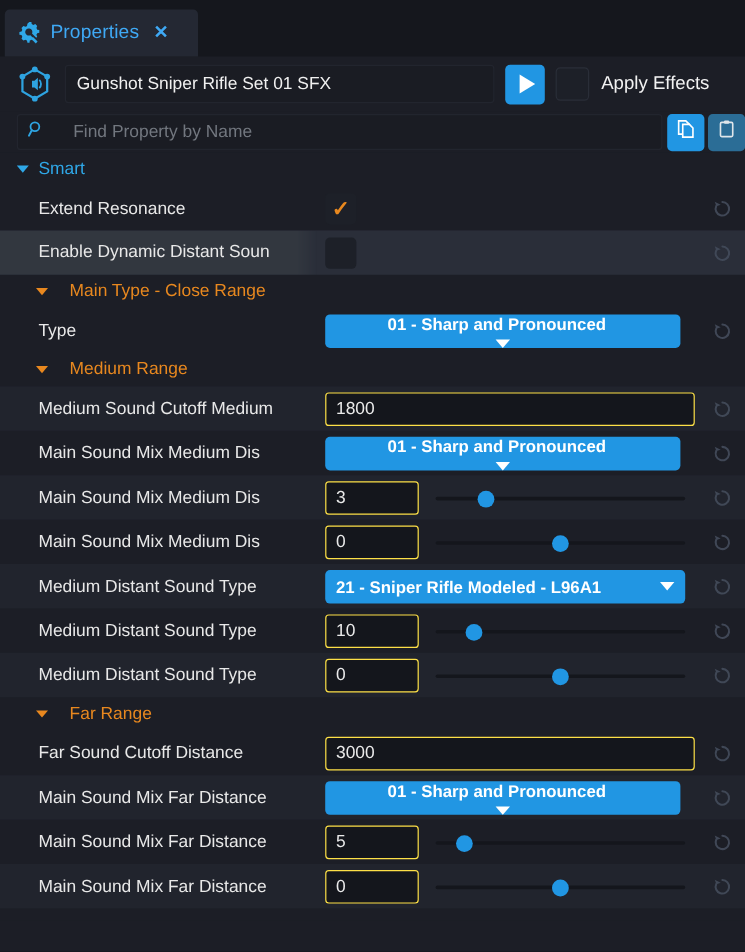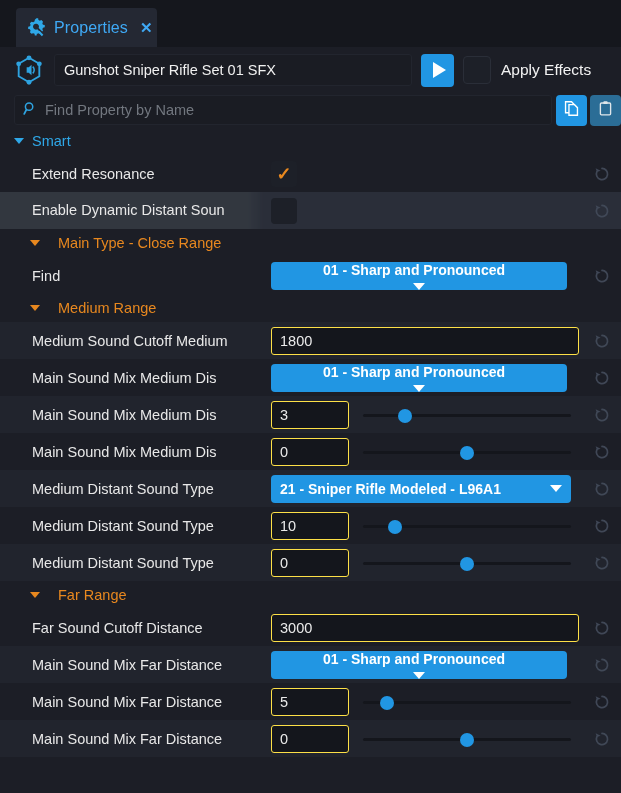--- a/index.html
+++ b/index.html
@@ -8,21 +8,21 @@
     background:#15171d;
     font-family:"Liberation Sans", sans-serif;
     color:#e6e6e6;
     -webkit-font-smoothing:antialiased;
   }
   .panel{position:relative;width:621px;height:793px;background:#1c1e26;overflow:hidden;}
 
   
   .tabstrip{height:47px;background:#15171d;position:relative;display:flex;align-items:flex-end;}
   .tab{
-    height:39px;margin-left:16px;padding:0 4px 0 10px;
+    height:39px;margin-left:4px;padding:0 24px 0 10px;
     background:#242833;border-top-left-radius:4px;border-top-right-radius:4px;
     display:flex;align-items:center;gap:8px;
   }
   .tab-label{color:#3fa9f5;font-size:16px;letter-spacing:.1px;}
   .tab-close{color:#3fa9f5;font-size:15px;line-height:1;margin-left:4px;cursor:pointer;font-weight:600;}
   .tab-icon{width:20px;height:20px;display:block;}
 
   
   .toolbar{height:46px;display:flex;align-items:center;padding:0 0 0 14px;background:#1c1e26;}
   .asset-icon{width:30px;height:30px;flex:0 0 auto;margin-right:10px;}
@@ -39,21 +39,21 @@
   .fx-check{
     width:26px;height:26px;background:#1d2028;border:1px solid #2a2e38;border-radius:4px;
     margin-left:9px;flex:0 0 auto;cursor:pointer;
   }
   .fx-label{font-size:15.5px;color:#f2f2f2;margin-left:10px;white-space:nowrap;}
 
   
   .searchrow{height:34px;display:flex;align-items:center;padding:0 0 0 14px;gap:0;background:#1c1e26;}
   .search-box{
     flex:1 1 auto;height:30px;background:#1a1c23;border:1px solid #22252e;border-radius:3px;
-    display:flex;align-items:center;padding:0 8px;box-sizing:border-box;margin-right:4px;
+    display:flex;align-items:center;padding:0 8px;box-sizing:border-box;margin-right:4px;gap:16px;
   }
   .search-ph{color:#72777f;font-size:14.5px;margin-left:7px;}
   .icon-btn{width:31px;height:31px;border-radius:4px;display:flex;align-items:center;justify-content:center;cursor:pointer;flex:0 0 auto;}
   .icon-btn.copy{background:#2196e3;margin-right:3px;}
   .icon-btn.paste{background:#2b6d96;margin-right:0;}
 
   
   .list{position:relative;background:#1c1e26;height:640px;overflow:hidden;}
   .cat{
     height:28px;display:flex;align-items:center;font-weight:normal;font-size:14.5px;
@@ -209,21 +209,21 @@
           </svg>
       </span>
     </div>
 
     <div class="cat sub">
       <span class="caret"></span>
       <span>Main Type - Close Range</span>
     </div>
 
     <div class="row">
-      <div class="rlabel">Find</div>
+      <div class="rlabel">Type</div>
       <div class="rfield">
         <div class="combo w250">
           <span class="cval">01 - Sharp and Pronounced</span>
           <span class="dn"></span>
         </div>
       </div>
       <span class="reset">
         <svg viewBox="0 0 18 18" width="18" height="18">
             <path d="M9 3.4A5.6 5.6 0 1 1 3.9 6.6" fill="none" stroke="#424a59" stroke-width="1.7" stroke-linecap="round"></path>
             <path d="M2.6 3.2l1.4 3.7 3.6-1.2z" fill="#424a59"></path>

